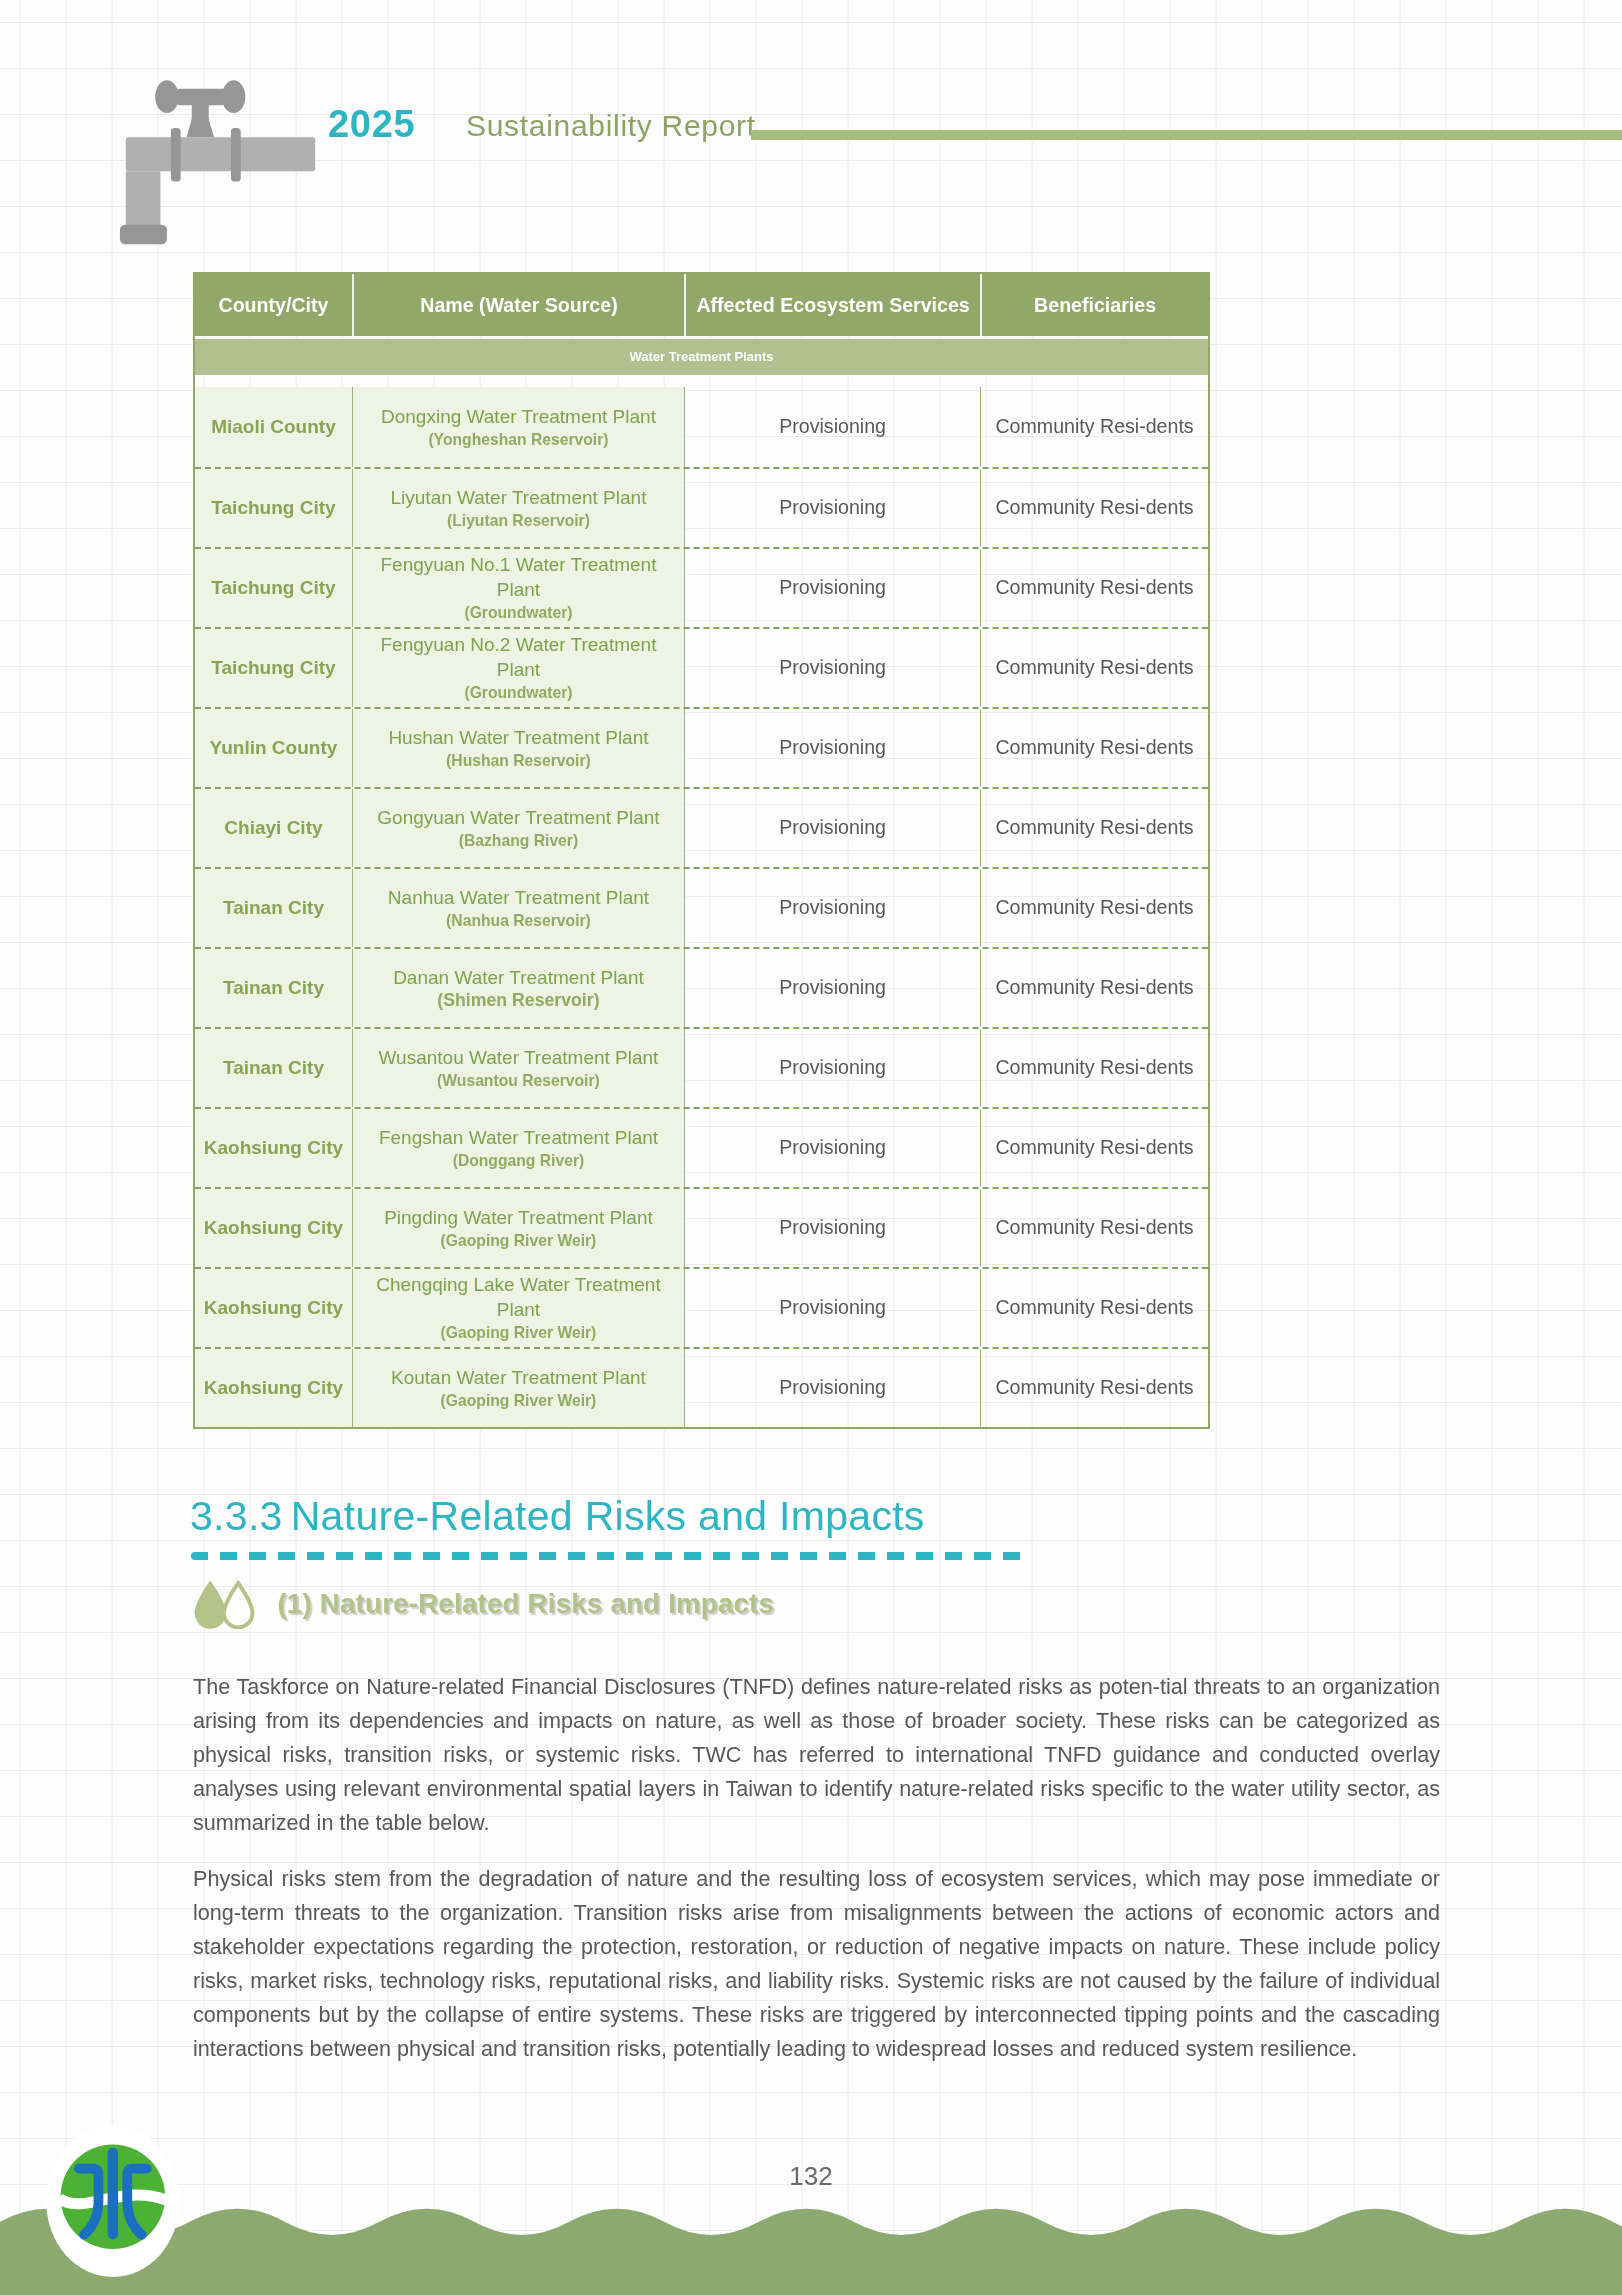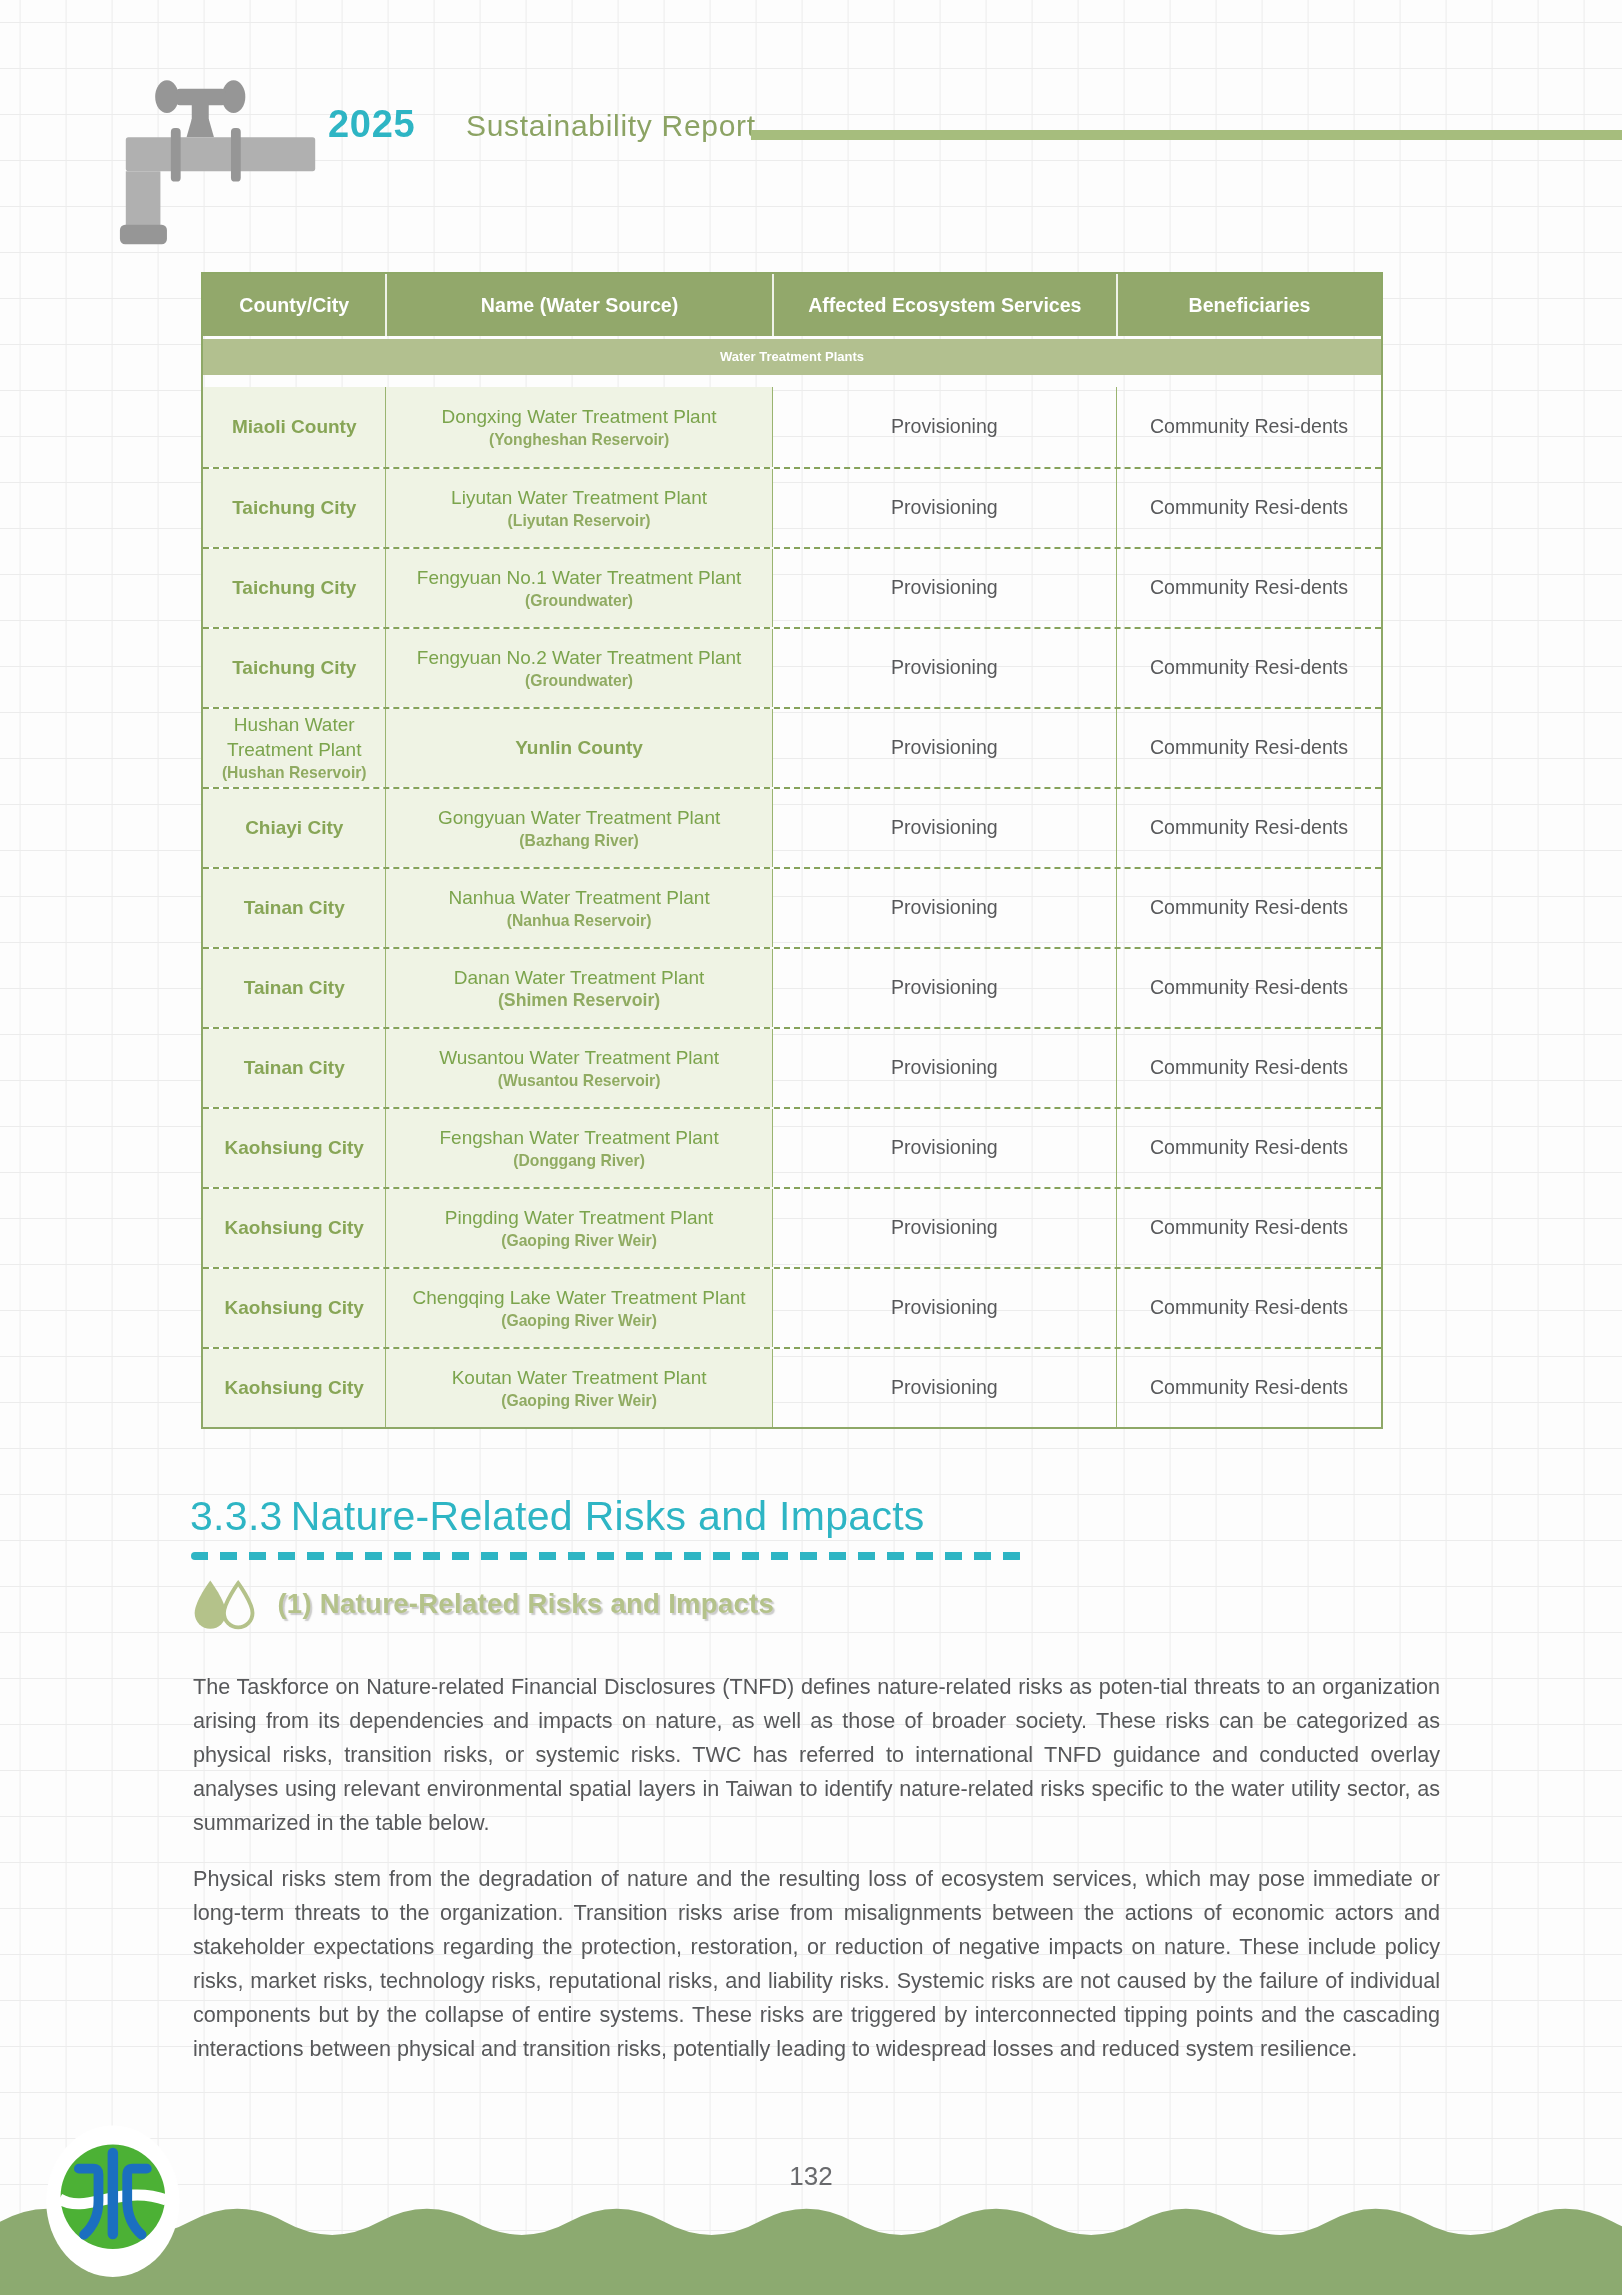--- a/index.html
+++ b/index.html
@@ -46,21 +46,21 @@
   .hdr-title{
     position:absolute;left:466px;top:109px;
     font-size:30px;font-weight:500;color:#8ca364;letter-spacing:0.7px;
   }
   .hdr-rule{
     position:absolute;left:751px;top:130px;width:871px;height:9.8px;
     background:var(--header-line-green);
   }
   
   .wtp-table{
-    position:absolute;left:201px;top:272px;width:1182px;
+    position:absolute;left:193px;top:272px;width:1017px;
     border:2px solid #8ea867;
   }
   .thead{
     display:grid;grid-template-columns:292fr 618fr 551fr 424fr;
     background:var(--table-header-green);
     height:62px;margin-bottom:2.6px;
   }
   .hcell{
     display:flex;align-items:center;justify-content:center;
     color:#ffffff;font-size:19.6px;font-weight:700;text-align:center;
@@ -221,28 +221,28 @@
           </div>
       <div class="cell">
             <span class="svc">Provisioning</span>
           </div>
       <div class="cell">
             <span class="ben">Community Resi-dents</span>
           </div>
     </div>
 
     <div class="trow">
+      <div class="cell c-county">
+            <span class="county">Yunlin County</span>
+          </div>
       <div class="cell c-name">
             <span class="wrap">
               <span class="pname">Hushan Water Treatment Plant</span>
               <span class="psource">(Hushan Reservoir)</span>
             </span>
-          </div>
-      <div class="cell c-county">
-            <span class="county">Yunlin County</span>
           </div>
       <div class="cell">
             <span class="svc">Provisioning</span>
           </div>
       <div class="cell">
             <span class="ben">Community Resi-dents</span>
           </div>
     </div>
 
     <div class="trow">

